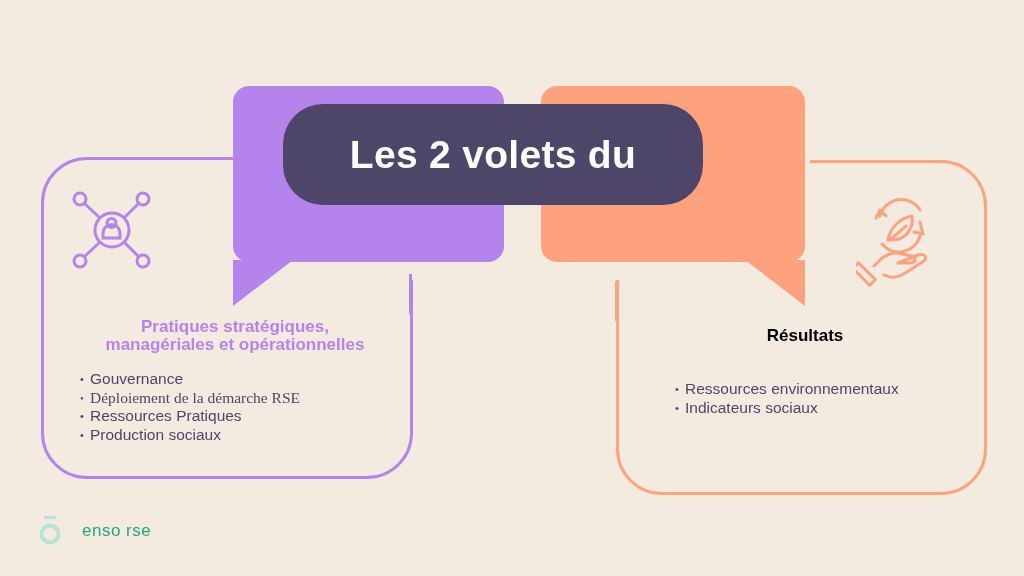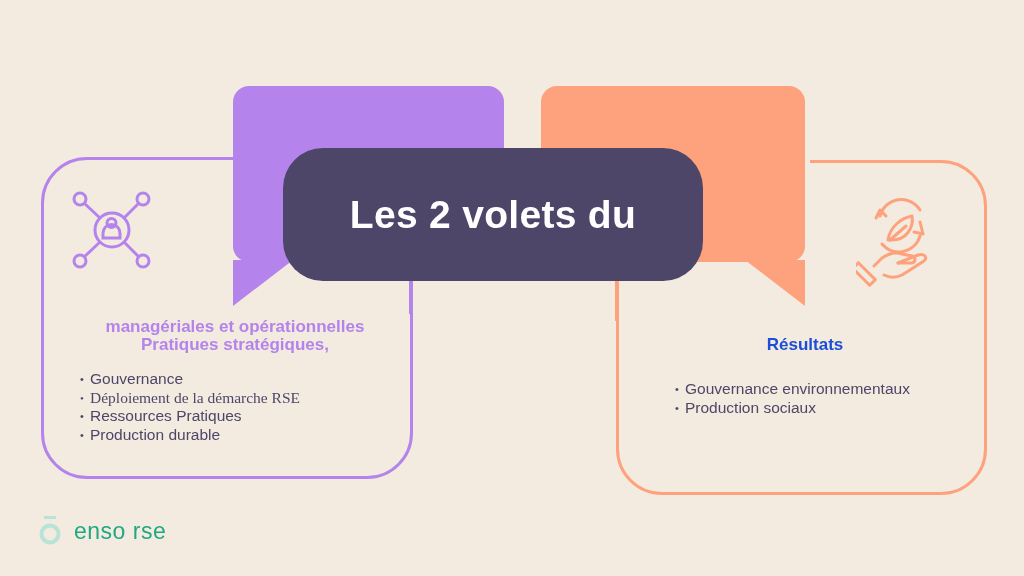--- a/index.html
+++ b/index.html
@@ -6,21 +6,21 @@
     body { width:1024px; height:576px; background:#f3ebdf; position:relative; overflow:hidden; font-family:"Liberation Sans", sans-serif; }
     .abs { position:absolute; }
     .card { position:absolute; border-radius:46px; box-sizing:border-box; }
     .card-left { left:41px; top:157px; width:372px; height:322px; border:3px solid #b483ec; }
     .card-right { left:616px; top:160px; width:371px; height:335px; border:3px solid #fda27c; }
     
     .mask { position:absolute; background:#f3ebdf; }
     .bubble { position:absolute; border-radius:16px; }
     .bubble-purple { left:233px; top:86px; width:271px; height:176px; background:#b483ec; }
     .bubble-orange { left:541px; top:86px; width:264px; height:176px; background:#fda27c; }
-    .title-box { position:absolute; left:283px; top:104px; width:420px; height:133px; background:#4e4669; border-radius:40px; display:flex; flex-direction:column; align-items:center; justify-content:center;margin-top:44px; }
+    .title-box { position:absolute; left:283px; top:104px; width:420px; height:101px; background:#4e4669; border-radius:40px; display:flex; flex-direction:column; align-items:center; justify-content:center; }
     .title-line { color:#fff; font-weight:700; font-size:39px; line-height:44px; letter-spacing:0.3px; white-space:nowrap; }
     .section-title { position:absolute; font-weight:700; text-align:center; font-size:17px; line-height:18px; }
     .list { position:absolute; margin:0; padding:0; list-style:none; color:#4e4669; font-size:15.5px; line-height:18.5px; }
     .list li { position:relative; padding-left:10px; }
     .list li::before { content:"•"; position:absolute; left:0; top:0; font-size:11px; }
     .logo { position:absolute; left:38px; top:515px; display:flex; align-items:center; }
   </style>
 </head>
 <body>
 
@@ -73,37 +73,37 @@
     <path d="M64 26 l3 12 l-9 -2"></path>
     <path d="M32 44 C34 30 46 22 56 20 C58 32 50 44 36 44 Z"></path>
     <path d="M34 44 L50 30"></path>
     <path d="M18 70 l8 -8 c6 -4 14 -6 20 -4 l10 2 c4 1 4 6 0 7 l-14 0"></path>
     <path d="M42 67 l20 -8 c6 -2 10 2 6 6 l-22 14 c-6 3 -12 3 -18 0"></path>
     <rect x="4" y="66" width="8" height="24" transform="rotate(-45 8 78)"></rect>
   </g>
 </svg>
 
 <div class="section-title" style="left:60px; top:318px; width:350px; color:#b483ec;">
+  <div>Pratiques stratégiques,</div>
   <div>managériales et opérationnelles</div>
-  <div>Pratiques stratégiques,</div>
 </div>
 
 <ul class="list" style="left:80px; top:370px; width:270px;">
   <li>Gouvernance</li>
   <li style="width:250px;font-family:Liberation Serif, serif;">Déploiement de la démarche RSE</li>
   <li>Ressources Pratiques</li>
-  <li>Production durable</li>
+  <li>Production sociaux</li>
 </ul>
 
-<div class="section-title" style="left:700px; top:336px; width:210px; color:#1d4ed8;">Résultats</div>
+<div class="section-title" style="left:700px; top:327px; width:210px; color:#000000;">Résultats</div>
 
 <ul class="list" style="left:675px; top:380px; width:300px;">
-  <li>Gouvernance environnementaux</li>
-  <li>Production sociaux</li>
+  <li>Ressources environnementaux</li>
+  <li>Indicateurs sociaux</li>
 </ul>
 
 <div class="logo">
   <svg width="24" height="32" viewBox="0 0 24 32">
     <rect x="6" y="1" width="12" height="3" fill="#b8e3d6"></rect>
     <circle cx="12" cy="19" r="8.5" fill="none" stroke="#b8e3d6" stroke-width="4"></circle>
   </svg>
-  <span style="margin-left:12px; font-size:23px; color:#1fa883; letter-spacing:0.5px;">enso rse</span>
+  <span style="margin-left:20px; font-size:17px; color:#1fa883; letter-spacing:0.5px;">enso rse</span>
 </div>
 
 </body></html>

